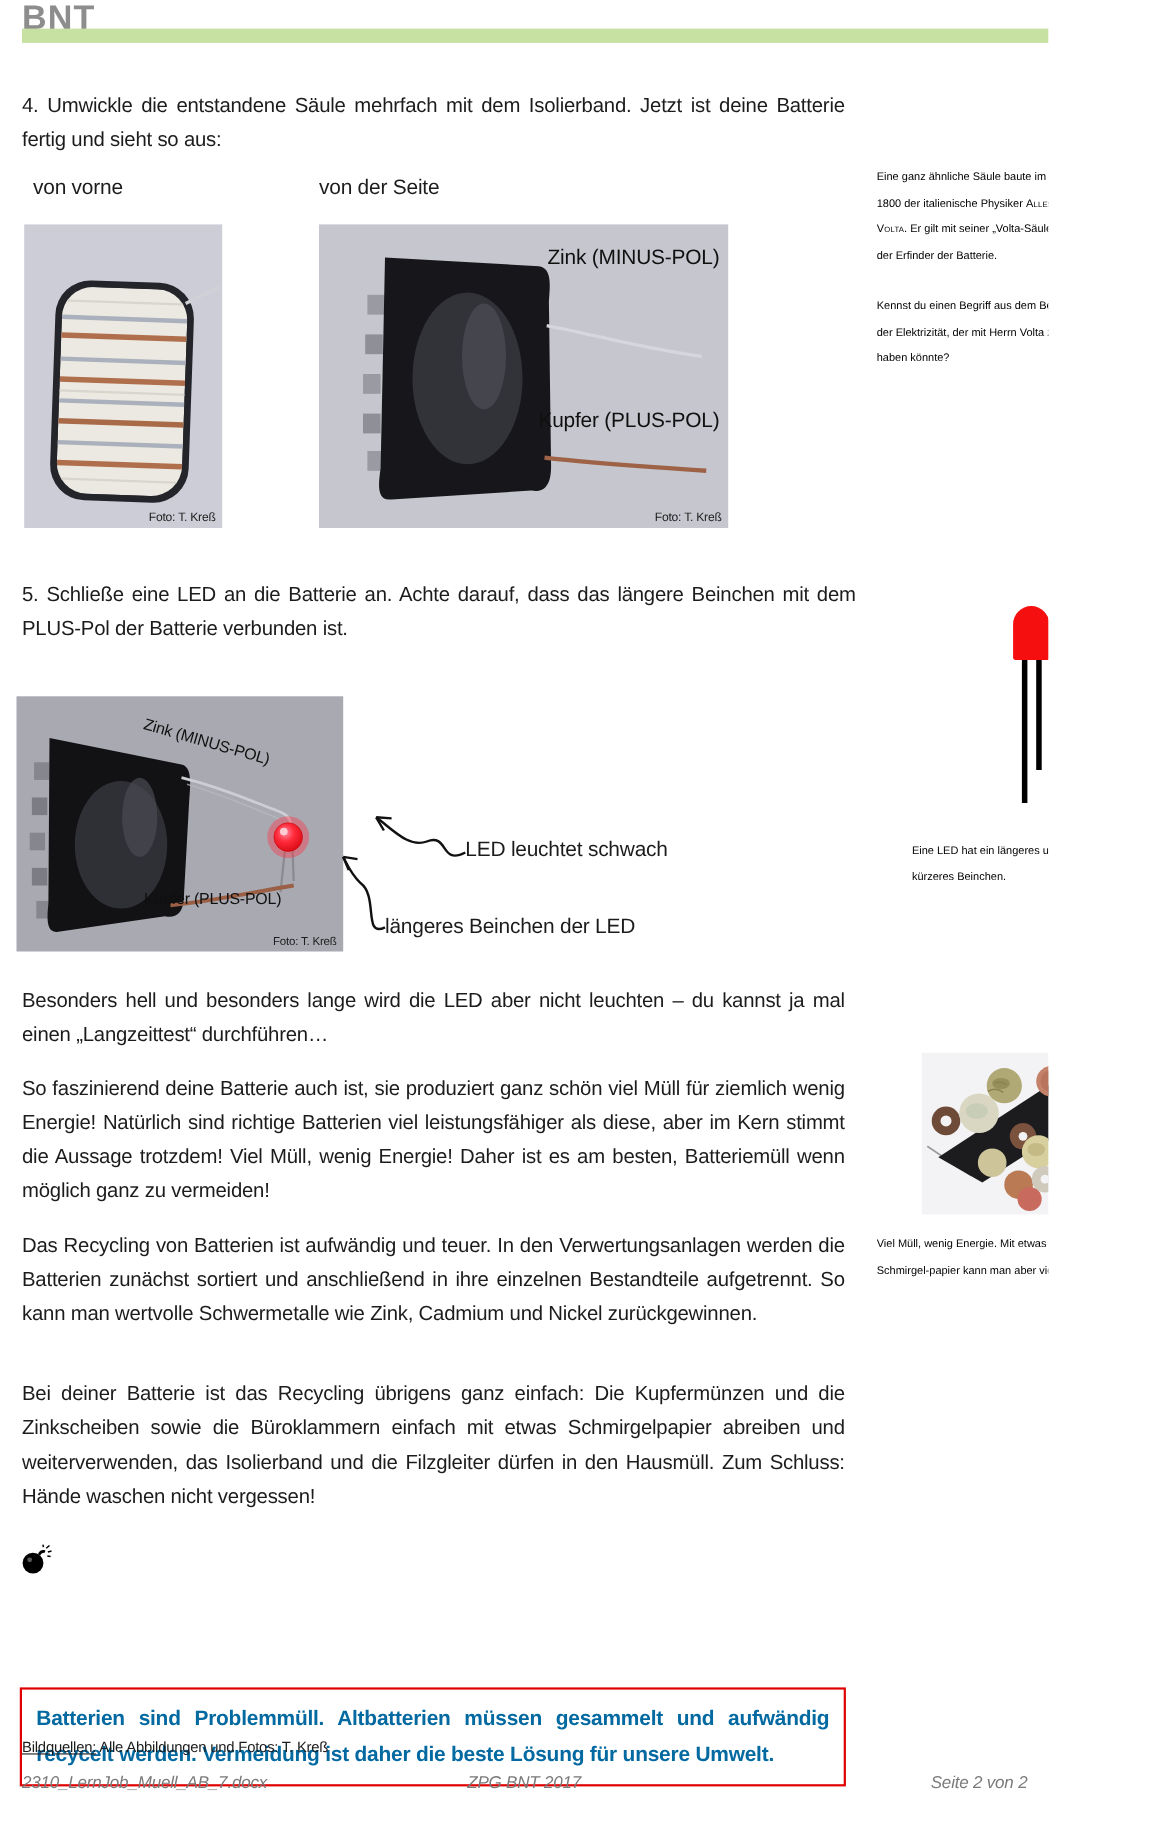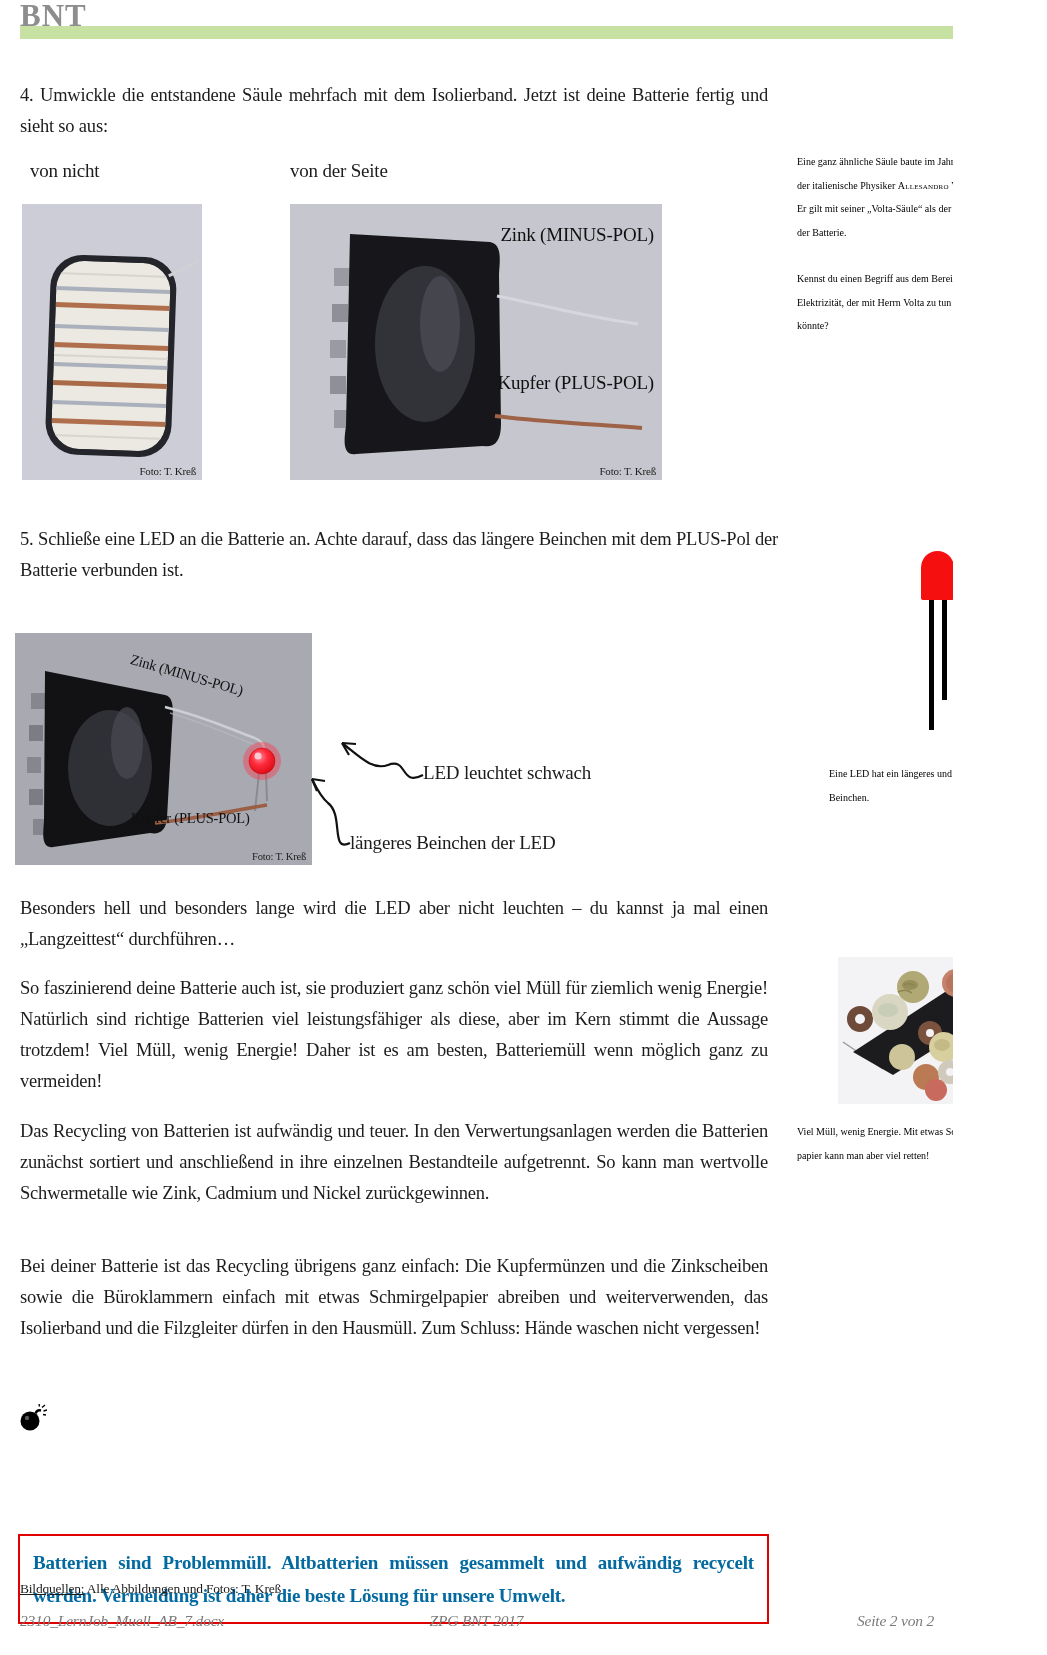--- a/index.html
+++ b/index.html
@@ -1,18 +1,18 @@
 <!DOCTYPE html>
 <html><head>
 <meta charset="utf-8">
 <style>
   html,body { margin:0; padding:0; background:#ffffff; }
   .page {
     position:relative; width:953px; height:1655px; background:#ffffff;
-    font-family:Liberation Serif, serif; color:#1c1c1c; overflow:hidden;
+    font-family:Liberation Sans, sans-serif; color:#1c1c1c; overflow:hidden;
   }
   .abs { position:absolute; }
 
   
   .logo { left:20px; top:-2px; font-size:31px; font-weight:bold; color:#8d8d8d; letter-spacing:1px; }
   .green-bar { left:20px; top:26px; width:1016px; height:13px; background:#c7e1a3; }
 
   
   .par { left:20px; width:748px; font-size:18.5px; line-height:31px; text-align:justify; letter-spacing:-0.2px; }
   .step4 { top:80px; }
@@ -76,21 +76,21 @@
 </head>
 <body>
 
 <div class="page">
 
   <div class="abs logo">BNT</div>
   <div class="abs green-bar"></div>
 
   <div class="abs par step4">4. Umwickle die entstandene Säule mehrfach mit dem Isolierband. Jetzt ist deine Batterie fertig und sieht so aus:</div>
 
-  <div class="abs fig-label" style="left:30px; top:160px;">von nicht</div>
+  <div class="abs fig-label" style="left:30px; top:160px;">von vorne</div>
   <div class="abs fig-label" style="left:290px; top:160px;">von der Seite</div>
 
   <div class="abs figure fig-front">
     <svg width="180" height="276" viewBox="0 0 180 276">
       <defs>
           <clipPath id="fclip">
             <rect x="32" y="58" width="114" height="188" rx="28"></rect>
           </clipPath>
         </defs>
       <g transform="rotate(2 90 150)">

